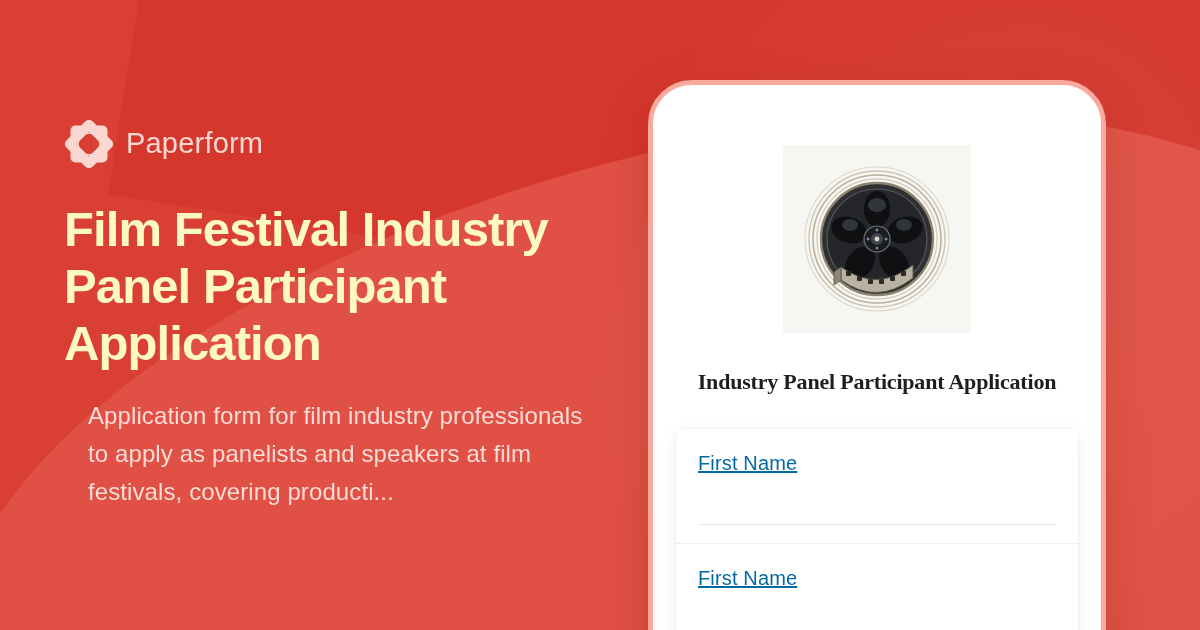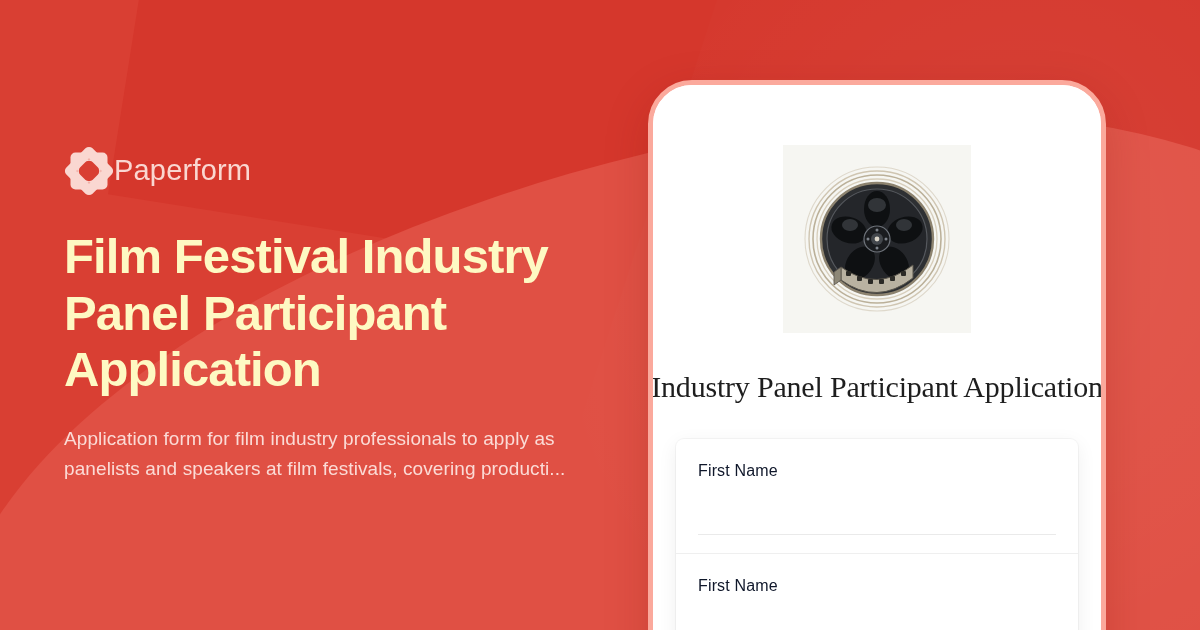--- a/index.html
+++ b/index.html
@@ -79,21 +79,21 @@
     height: 630px;
     display: flex;
     flex-direction: column;
     justify-content: center;
     z-index: 4;
   }
 
   .brand {
     display: flex;
     align-items: center;
-    gap: 0;
+    gap: 12px;
     margin-bottom: 32px;
   }
 
   .brand-mark {
     width: 50px;
     height: 50px;
     flex: 0 0 50px;
     display: block;
   }
 
@@ -110,26 +110,27 @@
     font-size: 49px;
     line-height: 1.16;
     font-weight: 700;
     letter-spacing: -0.9px;
     color: #fef9c3;
     max-width: 540px;
     margin-bottom: 26px;
   }
 
   .subhead {
-    font-size: 19px;
+    font-size: 24px;
     line-height: 1.58;
     font-weight: 400;
     color: #FBDBD6;
     max-width: 510px;
     letter-spacing: 0.1px;
+    margin-left: 24px;
   }
 
   
   .phone {
     position: absolute;
     left: 648px;
     top: 80px;
     width: 458px;
     height: 600px;
     background: #FFFFFF;
@@ -169,24 +170,24 @@
     width: 188px;
     height: 188px;
     background: #F6F6F2;
     display: block;
     flex: 0 0 188px;
   }
 
   
   .form-title {
     font-family: "Liberation Serif", serif;
-    font-size: 30px;
+    font-size: 22px;
     line-height: 1.2;
     color: #1E1E1E;
-    font-weight: 400;
+    font-weight: 700;
     margin-top: 36px;
     text-align: center;
     white-space: nowrap;
     letter-spacing: -0.2px;
   }
 
   
   .form-card {
     margin-top: 34px;
     width: 402px;
@@ -200,25 +201,26 @@
     padding: 22px 22px 0 22px;
     height: 114px;
     position: relative;
   }
 
   .form-field + .form-field {
     border-top: 1px solid #EFEFEF;
   }
 
   .field-label {
-    font-size: 16px;
+    font-size: 20px;
     font-weight: 500;
-    color: #0f172a;
+    color: #0369a1;
     letter-spacing: 0.15px;
     line-height: 1.2;
+    text-decoration: underline;
   }
 
   .field-underline {
     position: absolute;
     left: 22px;
     right: 22px;
     bottom: 18px;
     height: 1px;
     background: #EAEAEA;
   }

